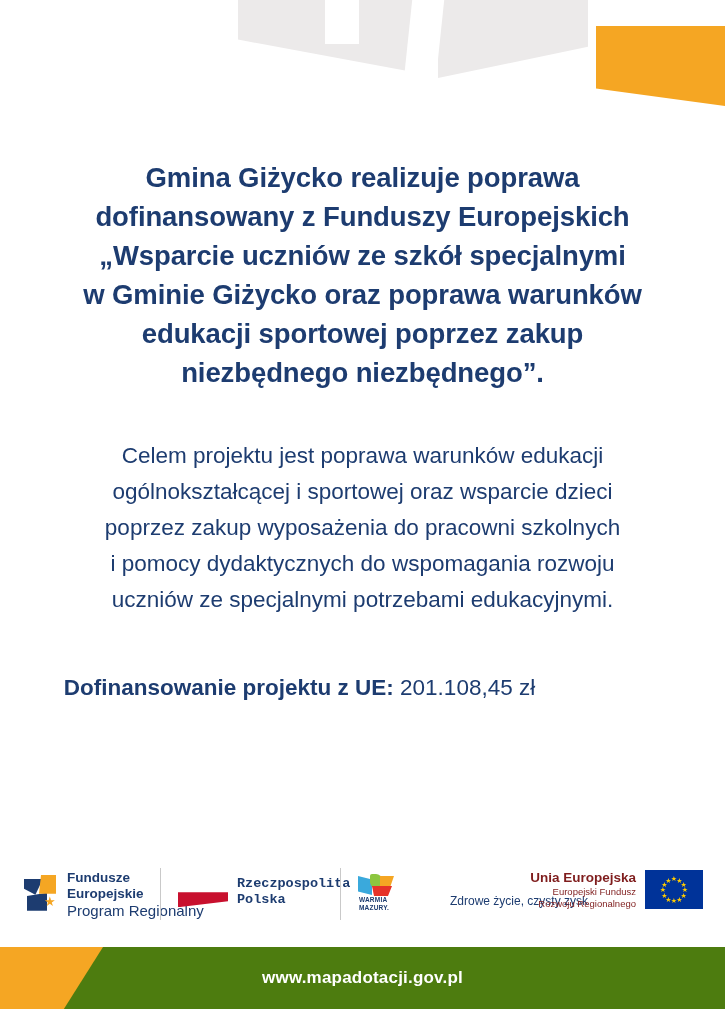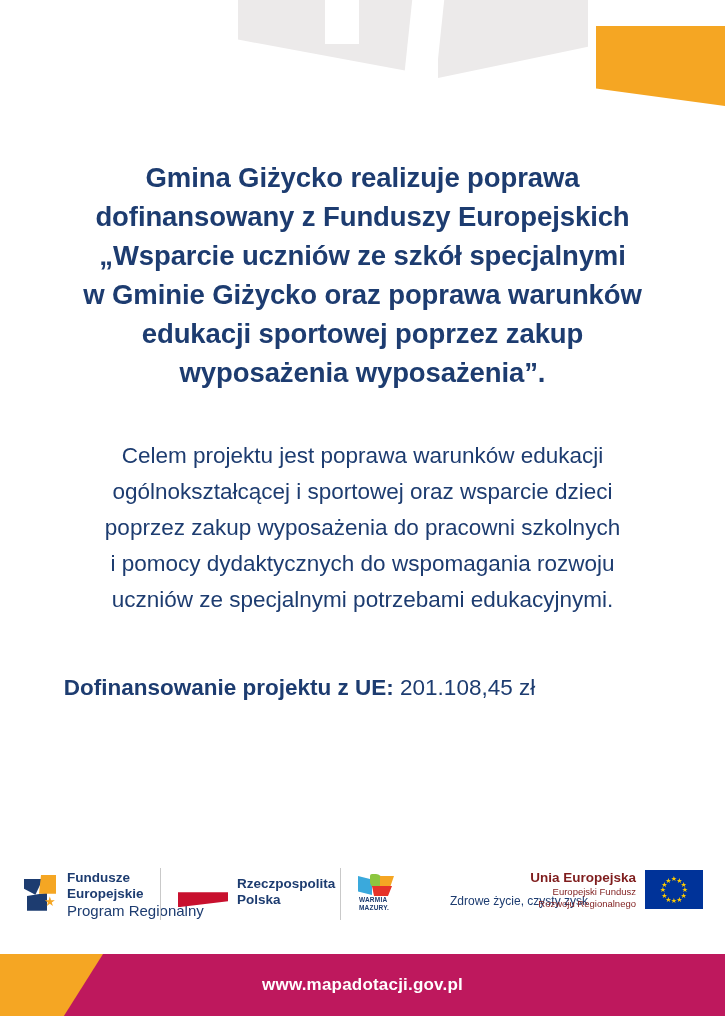--- a/index.html
+++ b/index.html
@@ -174,20 +174,21 @@
     margin-top: 1px;
   }
 
   
   .rp-logo {
     position: absolute;
     left: 178px;
     top: 14px;
     display: flex;
     align-items: center;
+    font-family: Liberation Mono, monospace;
   }
   .flag {
     width: 50px;
     height: 30px;
     margin-right: 9px;
     position: relative;
   }
   .flag .white {
     position: absolute; inset: 0 0 50% 0; background: #ffffff;
   }
@@ -298,24 +299,24 @@
     width: 8px;
     text-align: center;
     margin-left: -4px;
     margin-top: -3.5px;
   }
 
   
   .bottom-bar {
     position: absolute;
     left: 0;
-    bottom: 8px;
+    bottom: 15px;
     width: 725px;
     height: 62px;
-    background: #be185d;
+    background: #4d7c0f;
   }
   .bar-yellow {
     position: absolute;
     left: 0;
     top: 0;
     width: 103px;
     height: 62px;
     background: #f5a623;
     clip-path: polygon(0 0, 100% 0, 62% 100%, 0 100%);
   }
@@ -344,21 +345,21 @@
   <div class="shape-white-gap"></div>
   <div class="shape-orange"></div>
 </div>
 
 <div class="headline">
   <span class="ln">Gmina Giżycko realizuje poprawa</span>
   <span class="ln">dofinansowany z Funduszy Europejskich</span>
   <span class="ln">„Wsparcie uczniów ze szkół specjalnymi</span>
   <span class="ln">w Gminie Giżycko oraz poprawa warunków</span>
   <span class="ln">edukacji sportowej poprzez zakup</span>
-  <span class="ln">wyposażenia wyposażenia”.</span>
+  <span class="ln">niezbędnego niezbędnego”.</span>
 </div>
 
 <div class="body-text">
   <span class="ln">Celem projektu jest poprawa warunków edukacji</span>
   <span class="ln">ogólnokształcącej i sportowej oraz wsparcie dzieci</span>
   <span class="ln">poprzez zakup wyposażenia do pracowni szkolnych</span>
   <span class="ln">i pomocy dydaktycznych do wspomagania rozwoju</span>
   <span class="ln">uczniów ze specjalnymi potrzebami edukacyjnymi.</span>
 </div>
 

